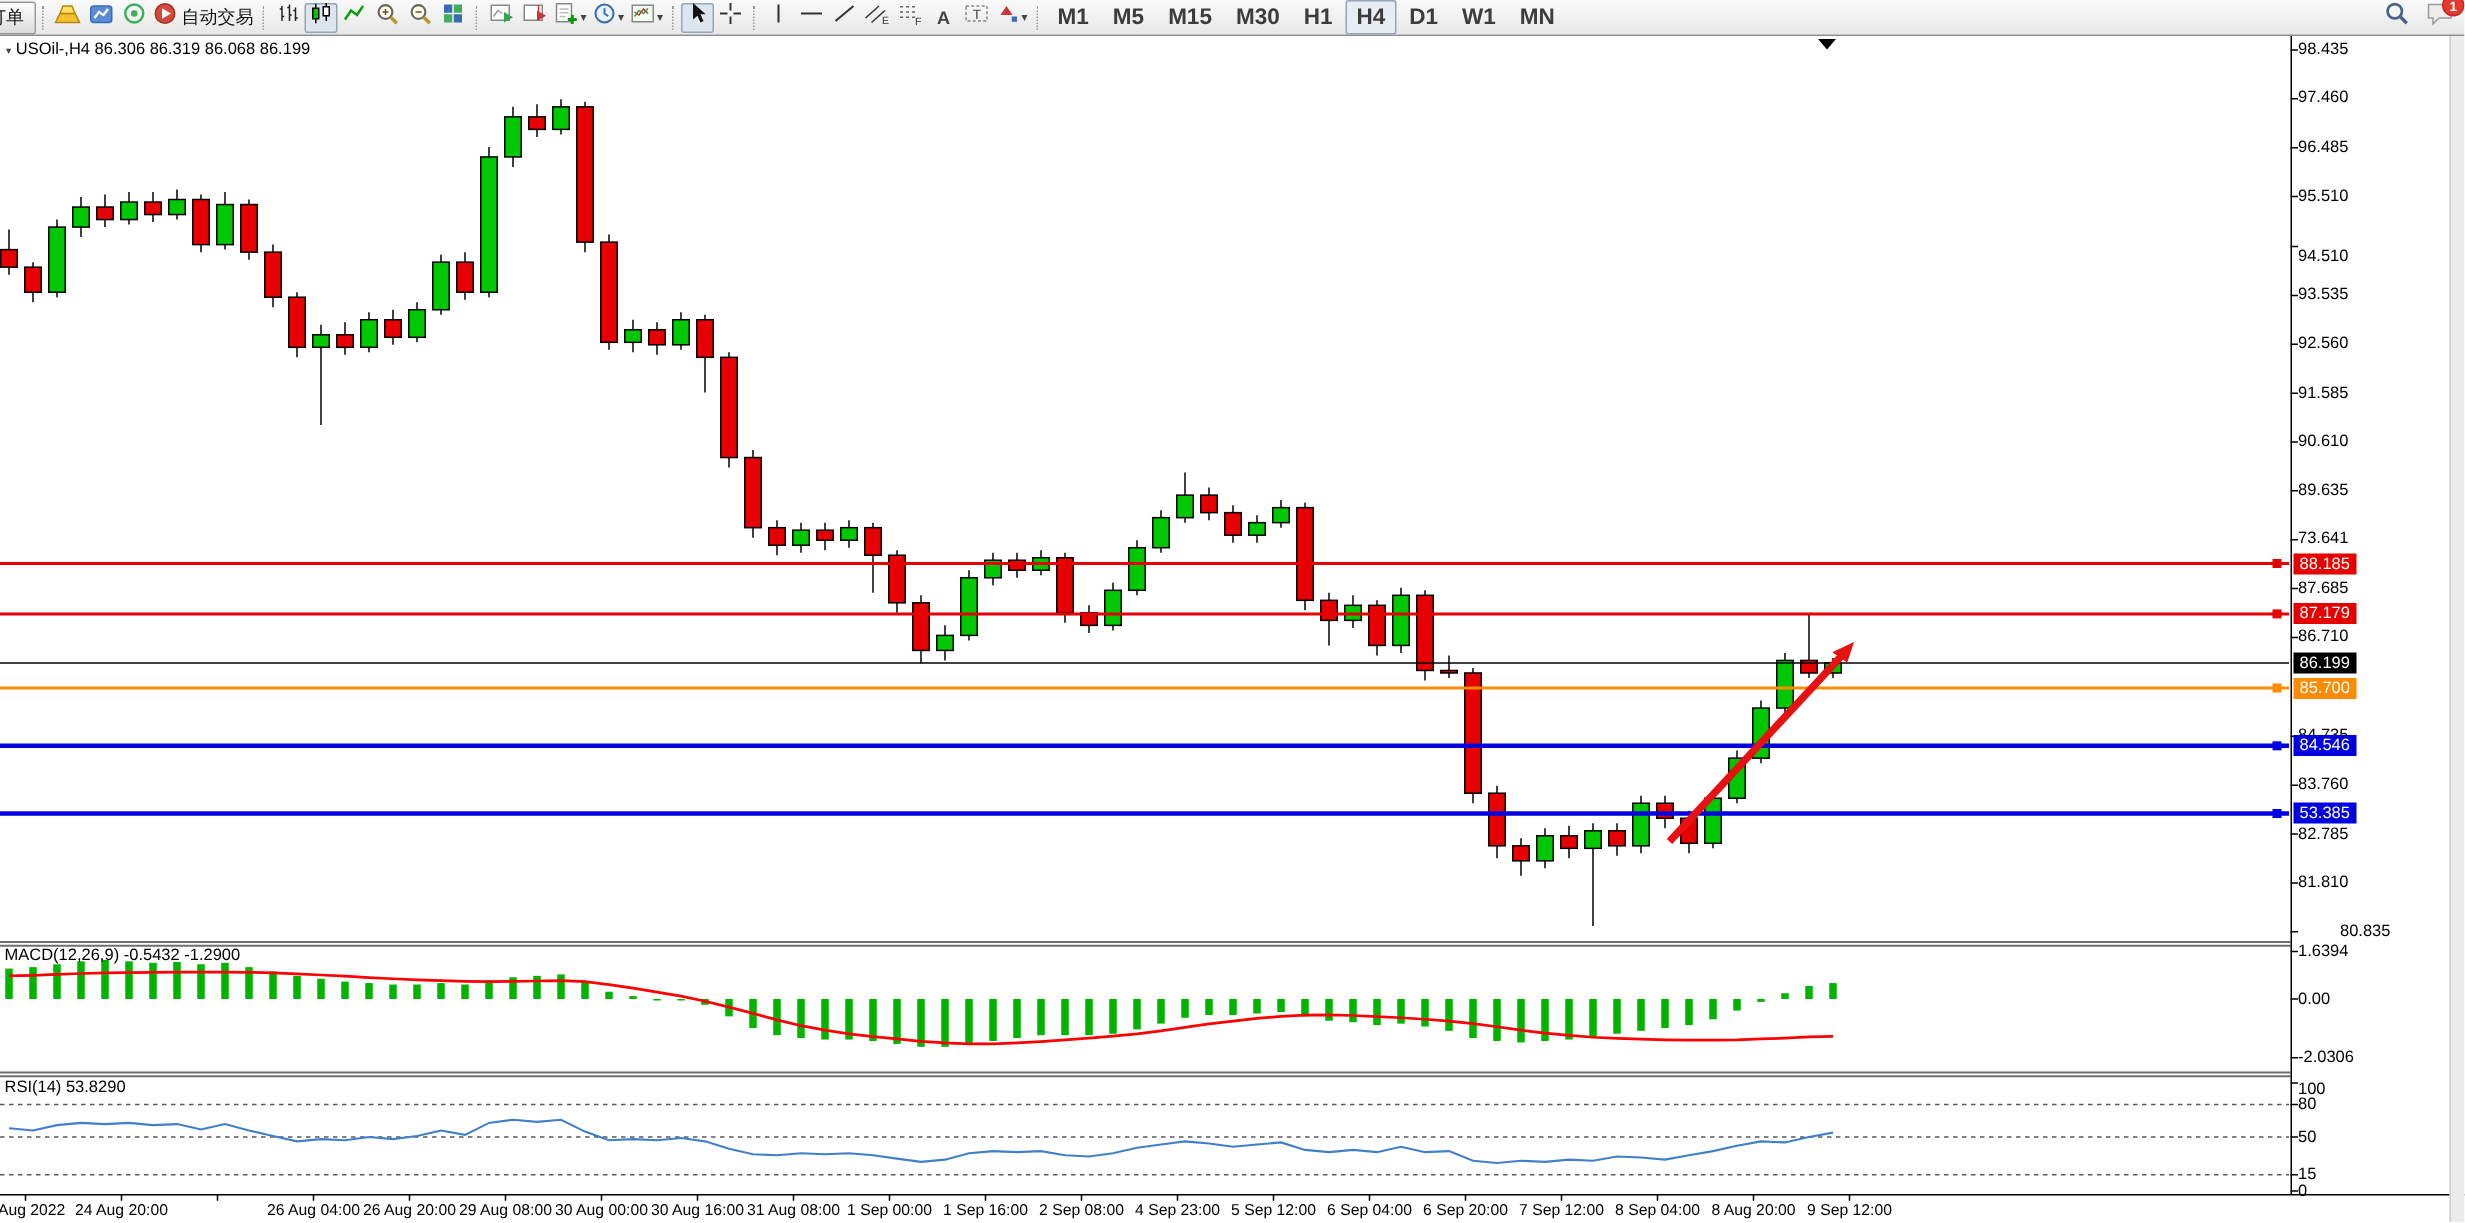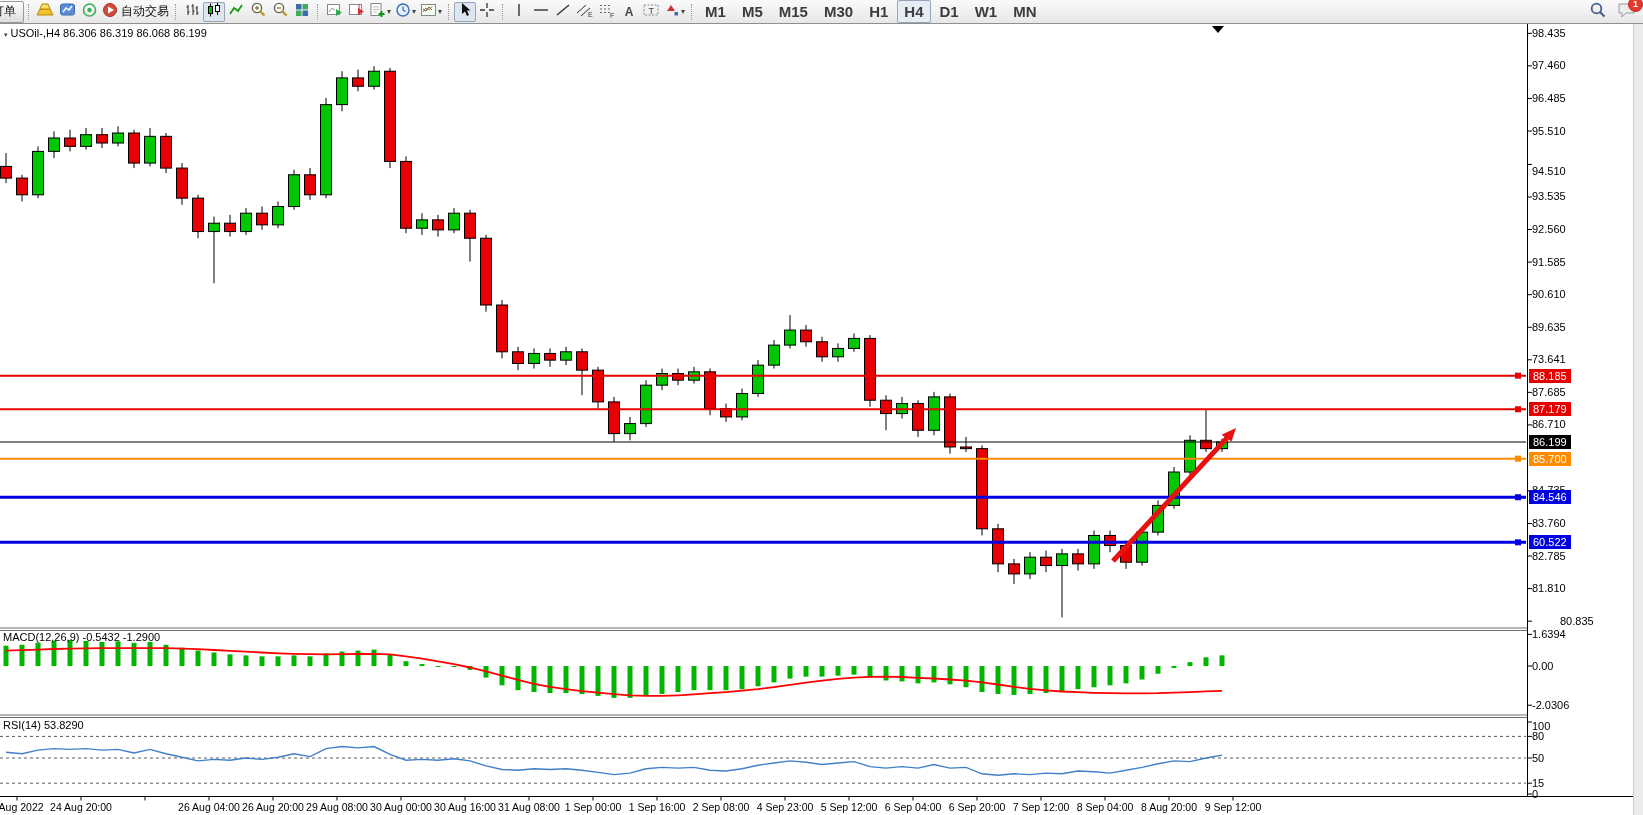--- a/index.html
+++ b/index.html
@@ -383,21 +383,21 @@
     <div class="plabel" style="top: 720px;">100</div>
     <div class="plabel" style="top: 729.9px;">80</div>
     <div class="plabel" style="top: 751.5px;">50</div>
     <div class="plabel" style="top: 776.7px;">15</div>
     <div class="plabel" style="top: 787.5px;">0</div>
     <div class="lbox" style="top: 368.668px; background: rgb(230, 0, 0);">88.185</div>
     <div class="lbox" style="top: 402.268px; background: rgb(230, 0, 0);">87.179</div>
     <div class="lbox" style="top: 435px; background: rgb(0, 0, 0);">86.199</div>
     <div class="lbox" style="top: 451.667px; background: rgb(255, 140, 0);">85.700</div>
     <div class="lbox" style="top: 490.21px; background: rgb(0, 0, 224);">84.546</div>
-    <div class="lbox" style="top: 535.334px; background: rgb(0, 0, 224);">60.522</div>
+    <div class="lbox" style="top: 535.334px; background: rgb(0, 0, 224);">53.385</div>
     <div class="tlabel" style="left: 17px;">4 Aug 2022</div>
     <div class="tlabel" style="left: 81px;">24 Aug 20:00</div>
     <div class="tlabel" style="left: 142px; margin-top: 36px;">25 Aug 12:00</div>
     <div class="tlabel" style="left: 209px;">26 Aug 04:00</div>
     <div class="tlabel" style="left: 273px;">26 Aug 20:00</div>
     <div class="tlabel" style="left: 337px;">29 Aug 08:00</div>
     <div class="tlabel" style="left: 401px;">30 Aug 00:00</div>
     <div class="tlabel" style="left: 465px;">30 Aug 16:00</div>
     <div class="tlabel" style="left: 529px;">31 Aug 08:00</div>
     <div class="tlabel" style="left: 593px;">1 Sep 00:00</div>

